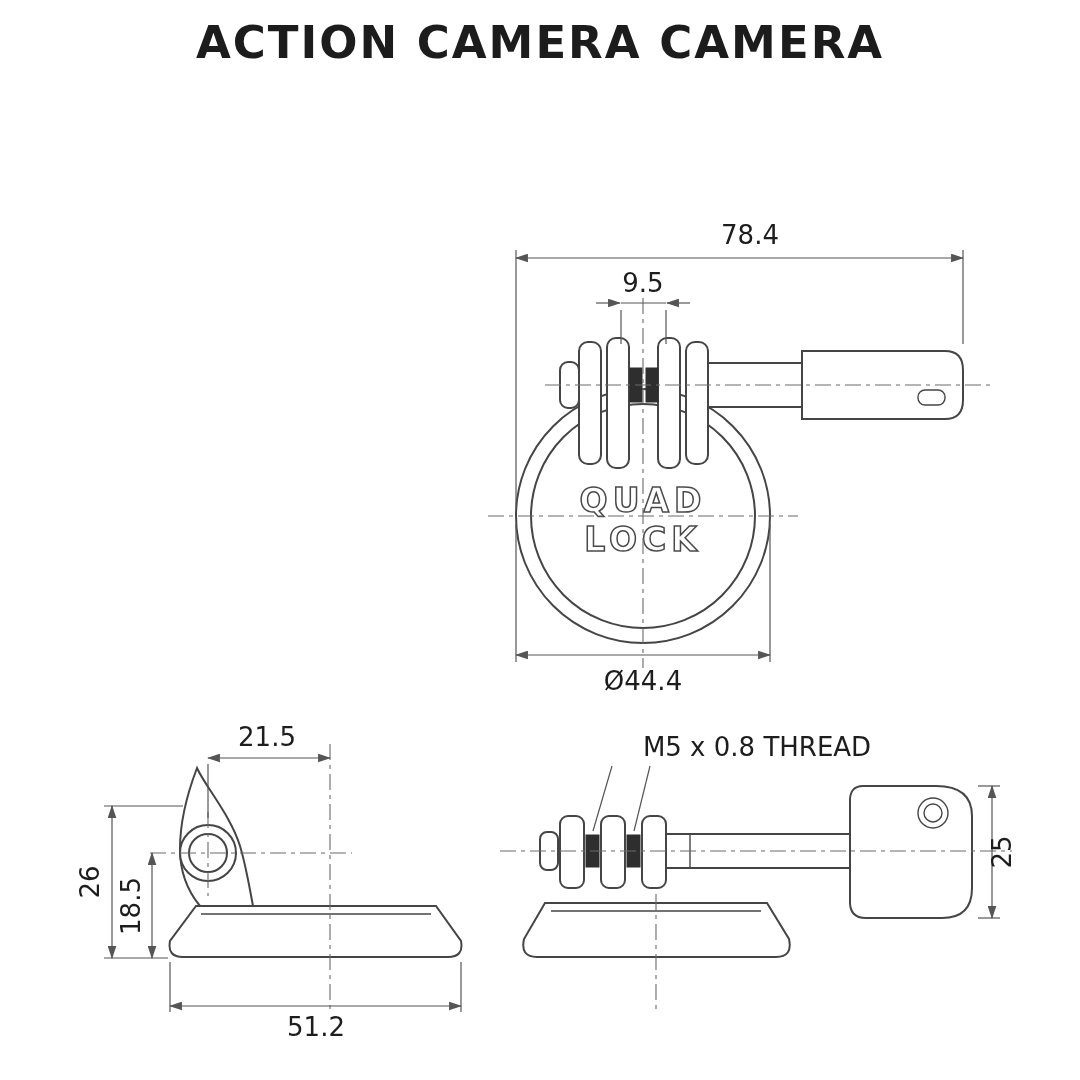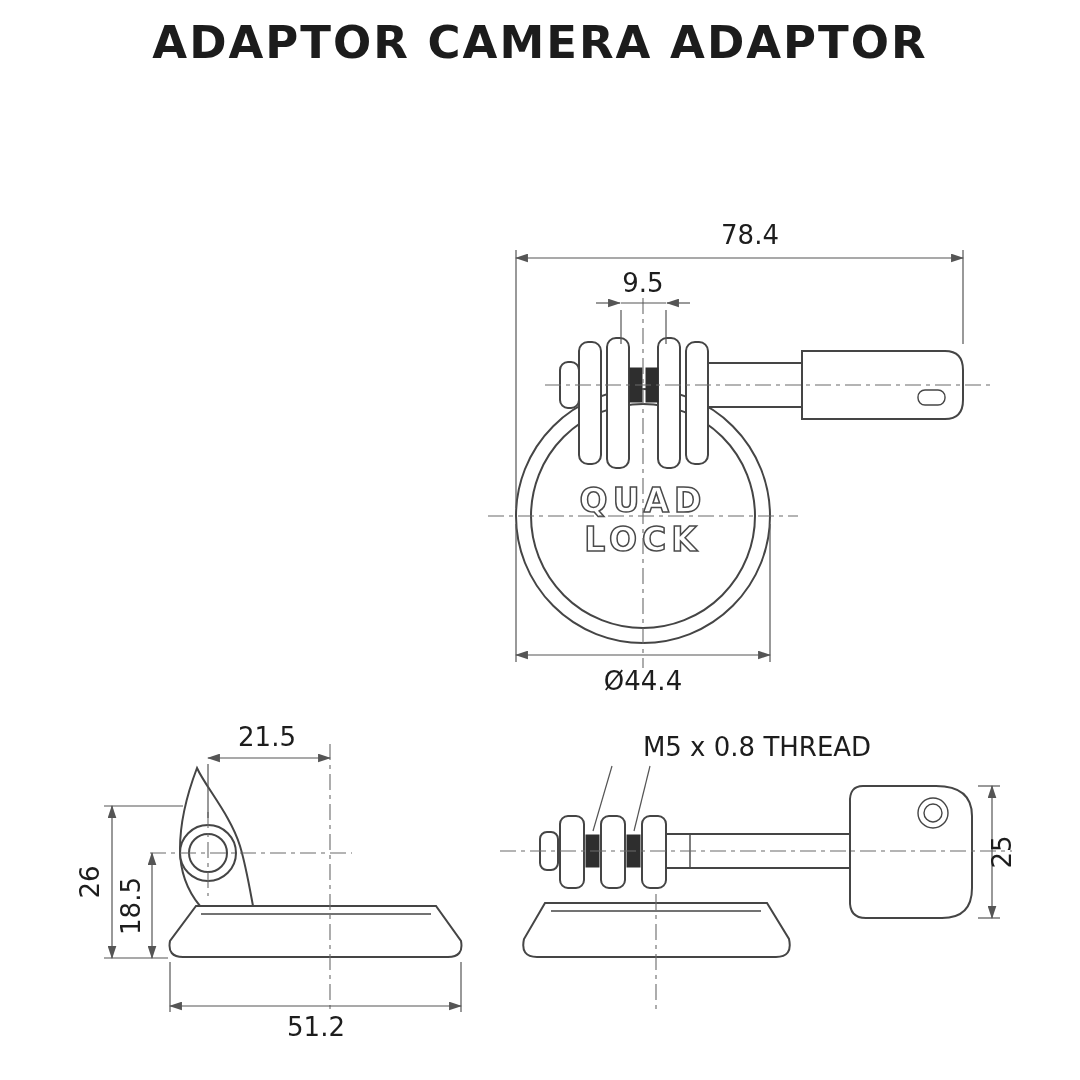--- a/index.html
+++ b/index.html
@@ -19,21 +19,21 @@
   .dl   {fill:none;stroke:#555555;stroke-width:1.2;}
   .dim-text {font-family:"DejaVu Sans", sans-serif;font-size:26px;fill:#1d1d1d;}
   .logo-text{font-family:"DejaVu Sans", sans-serif;font-size:33px;font-weight:bold;
              letter-spacing:5px;fill:#ffffff;stroke:#4a4a4a;stroke-width:1.5;}
 </style>
 </head>
 <body>
 
 <div class="page">
 
-  <div class="title">ADAPTOR CAMERA ADAPTOR</div>
+  <div class="title">ACTION CAMERA CAMERA</div>
 
   <svg width="1080" height="1080" viewBox="0 0 1080 1080">
     <defs>
       <marker id="arw" viewBox="0 0 12 8" markerWidth="13" markerHeight="9" refX="11" refY="4" orient="auto-start-reverse" markerUnits="userSpaceOnUse">
         <path d="M0,0 L12,4 L0,8 Z" fill="#555555"></path>
       </marker>
     </defs>
 
     <g>
       <circle class="ol" cx="643" cy="516" r="127"></circle>

